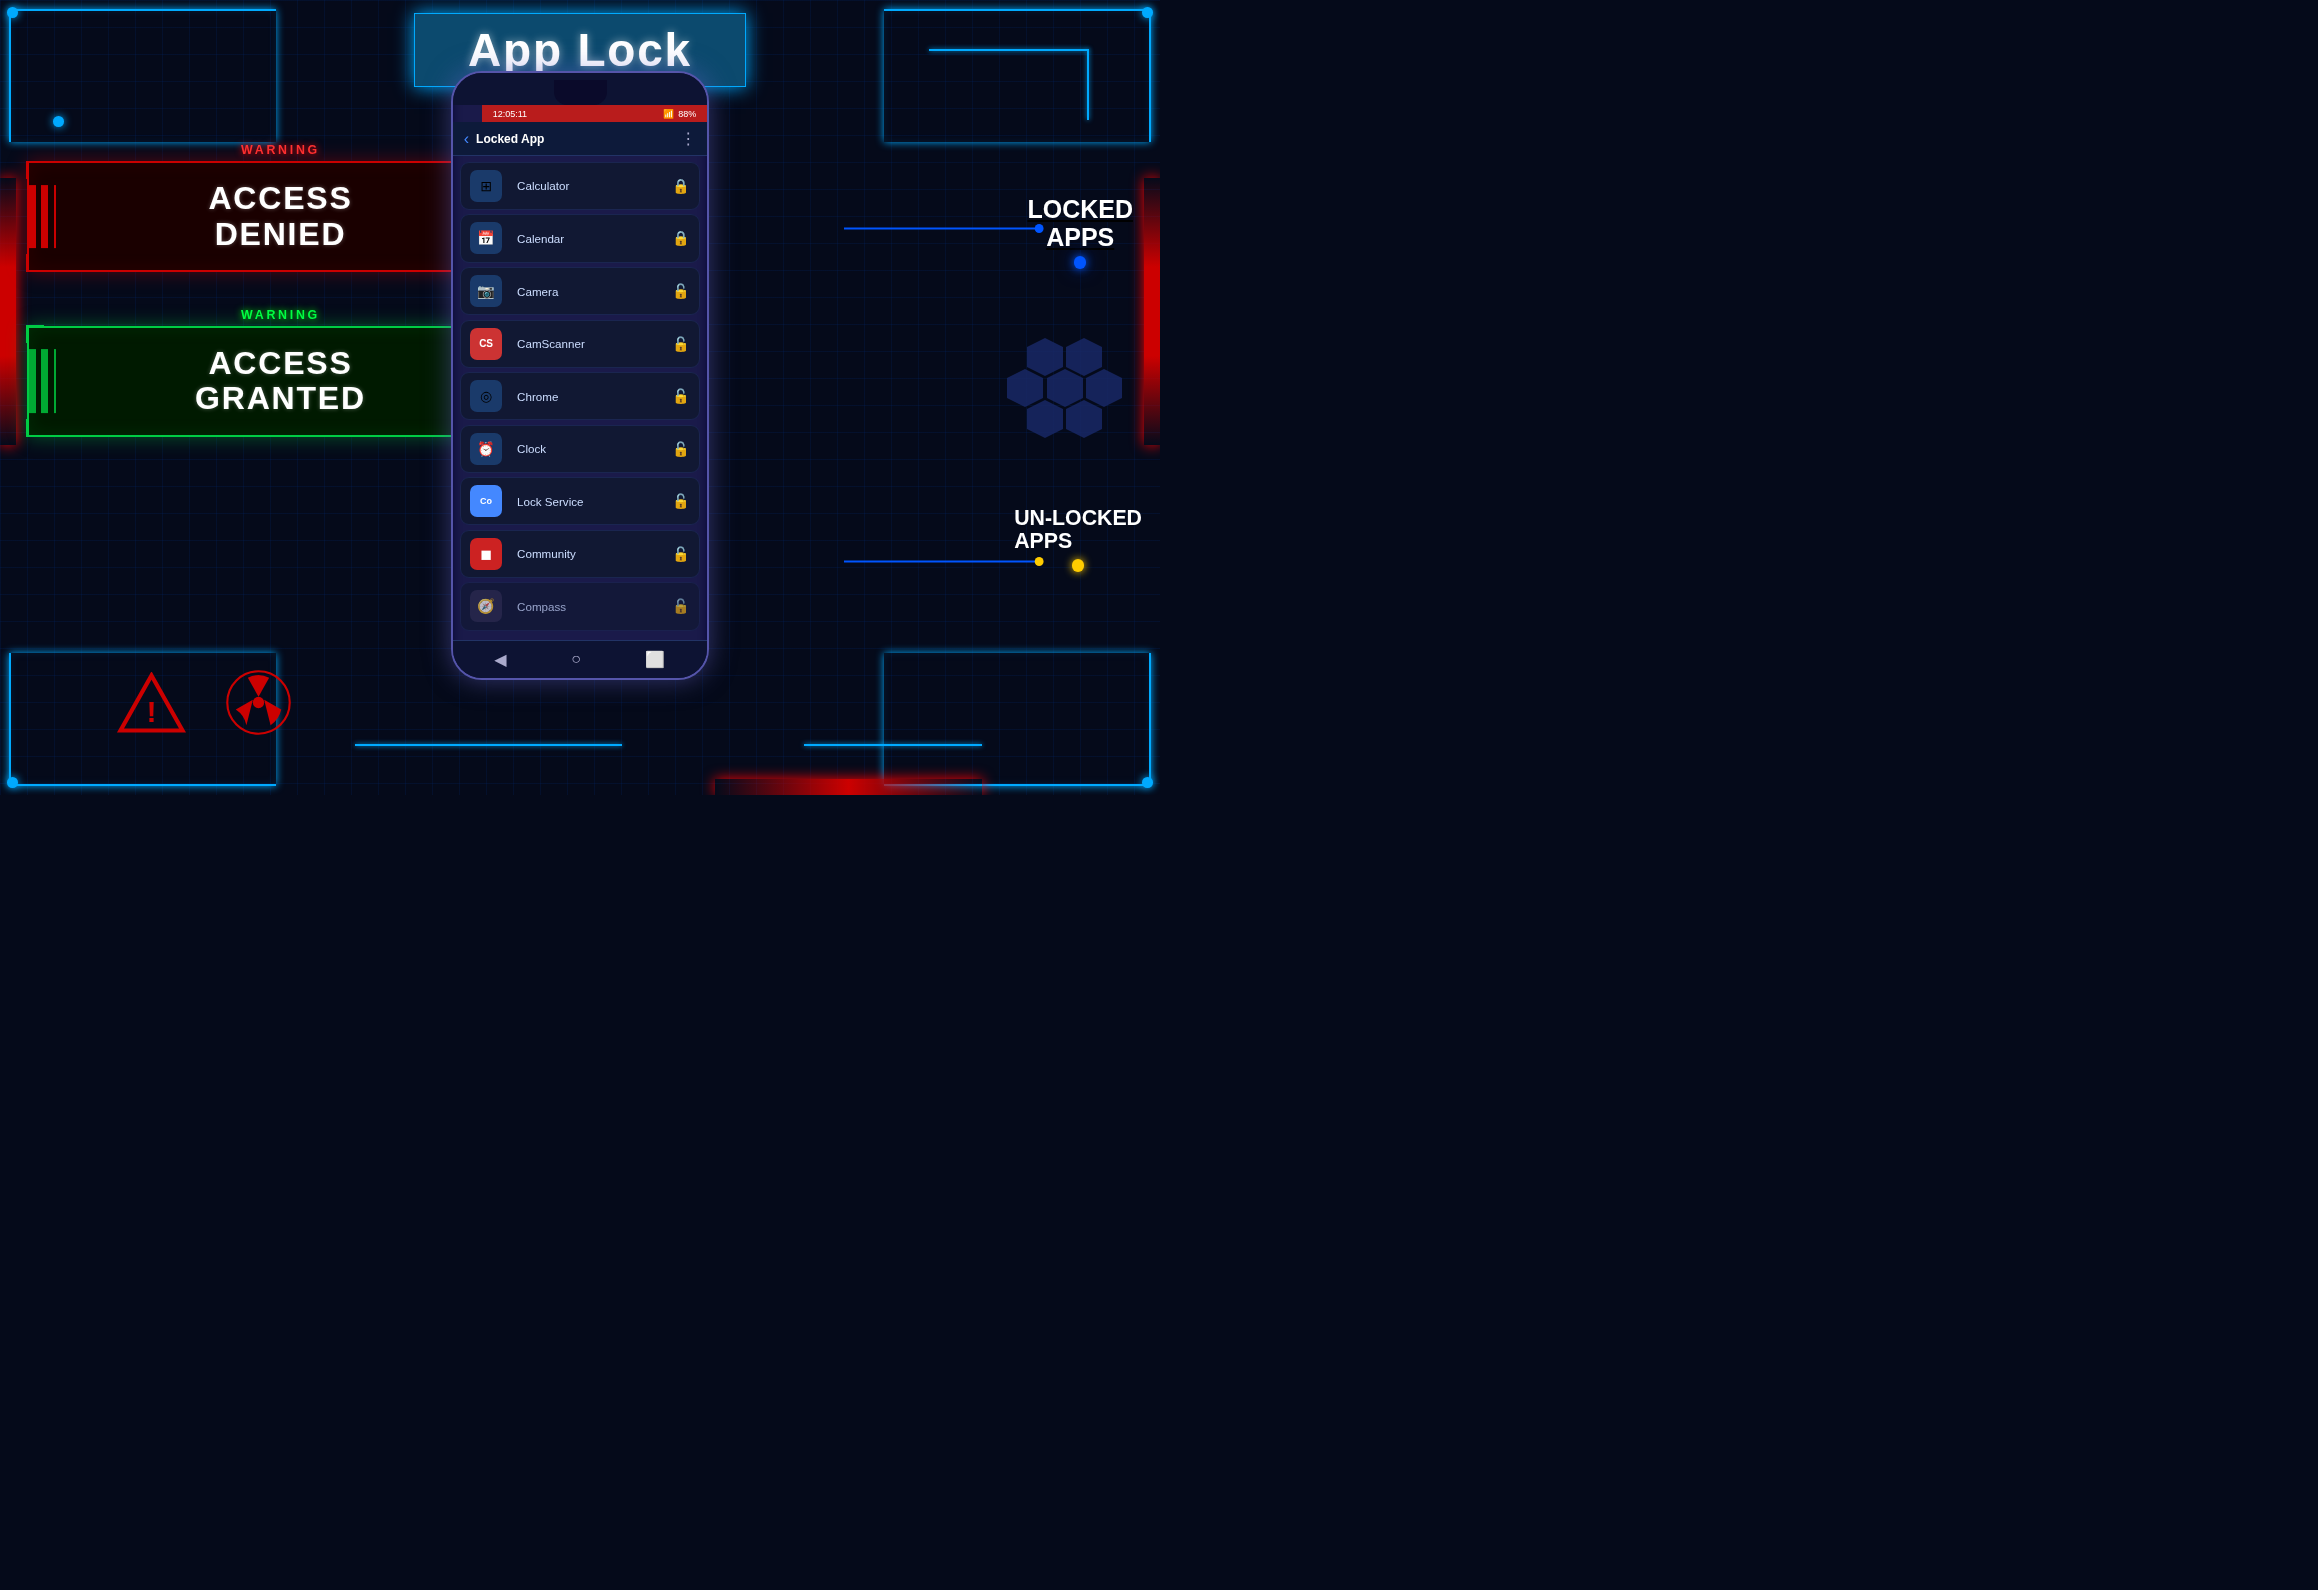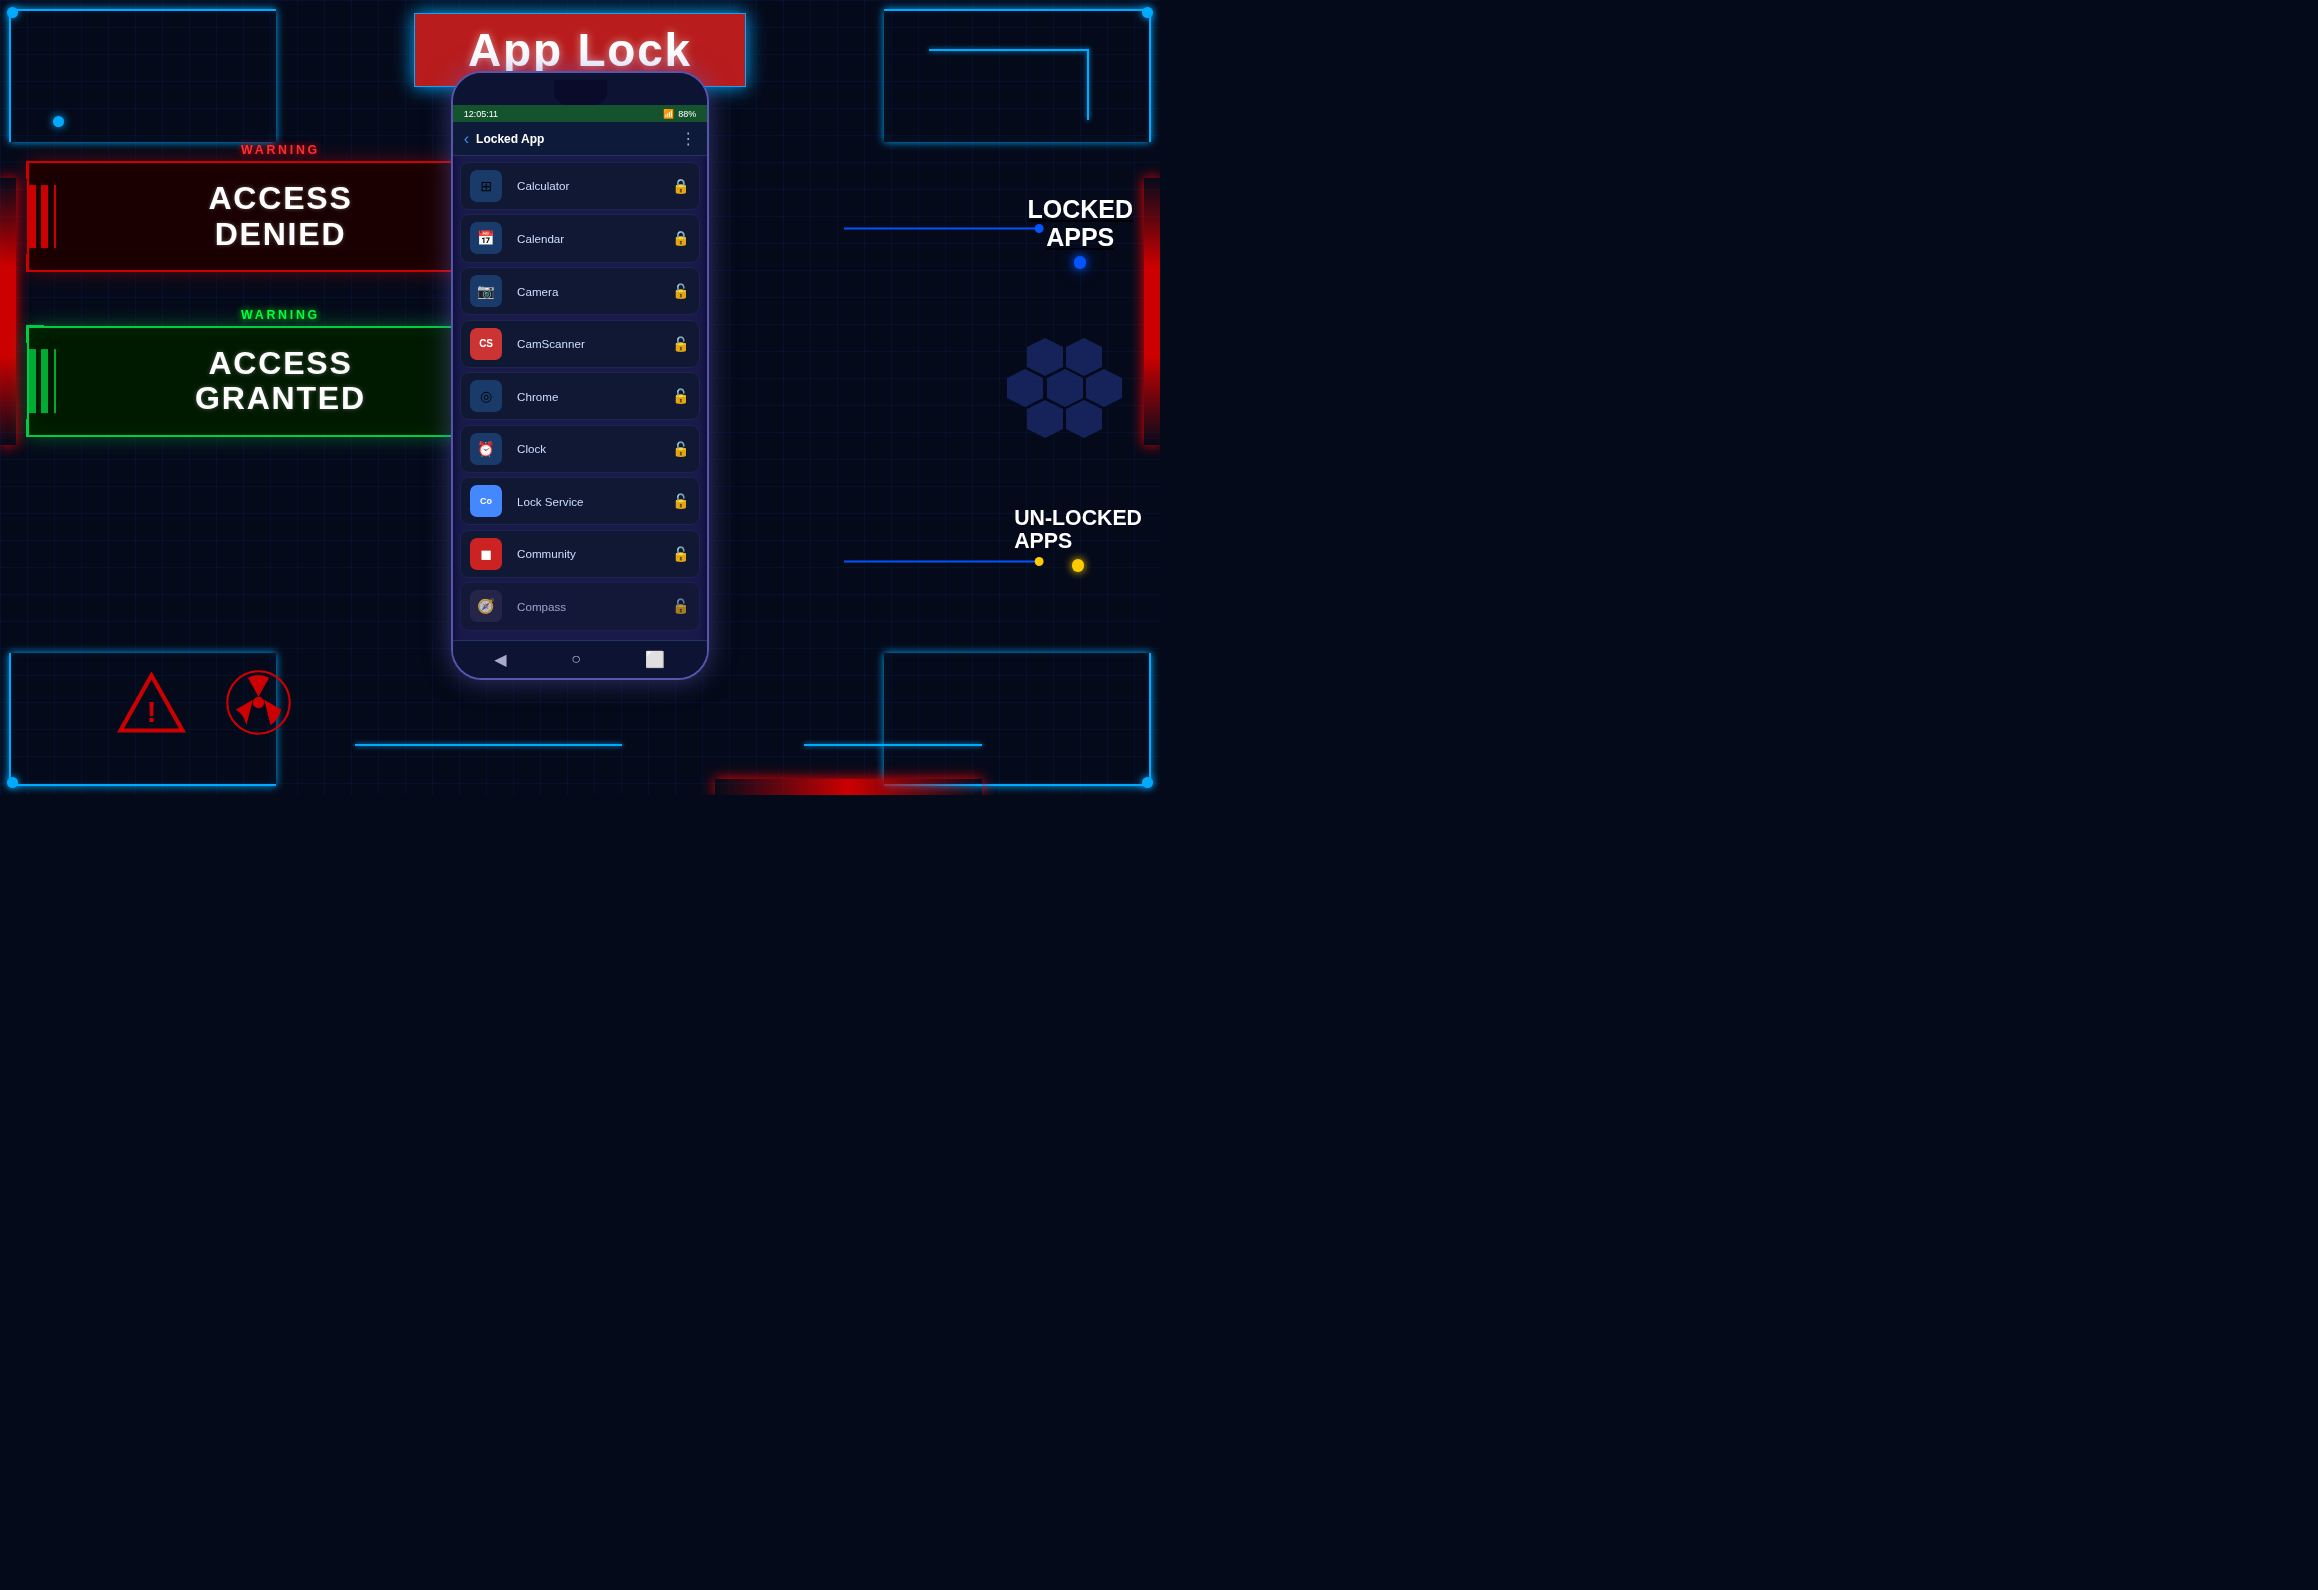--- a/index.html
+++ b/index.html
@@ -91,21 +91,21 @@
       background: linear-gradient(to right, transparent, #cc0000, transparent);
       box-shadow: 0 0 13.3px #ff0000;
     }
 
     
     .app-title {
       position: absolute;
       top: 13.3px;
       left: 50%;
       transform: translateX(-50%);
-      background: #b91c1c;
+      background: #0c4a6e;
       border: 1.8px solid #00aaff;
       padding: 9px 53px;
       box-shadow: 0 0 18px #00aaff;
     }
     .app-title h1 {
       color: white;
       font-size: 46px;
       font-weight: 900;
       font-family: 'Arial Black', Arial, sans-serif;
       letter-spacing: 1.8px;
@@ -297,27 +297,28 @@
       background: #0a0a2a;
       height: 25px;
       border-radius: 0 0 13.3px 13.3px;
       width: 53px;
       margin: 0 auto;
       position: relative;
       z-index: 10;
     }
 
     .phone-status-bar {
-      background: #14532d;
+      background: #b91c1c;
       display: flex;
       justify-content: space-between;
       align-items: center;
       padding: 3.6px 10.7px;
       font-size: 9px;
       color: white;
+      margin-left: 29px;
     }
 
     .phone-header {
       background: #0d1a3a;
       padding: 7.1px 10.7px;
       display: flex;
       align-items: center;
       justify-content: space-between;
       border-bottom: 0.9px solid #223366;
     }

